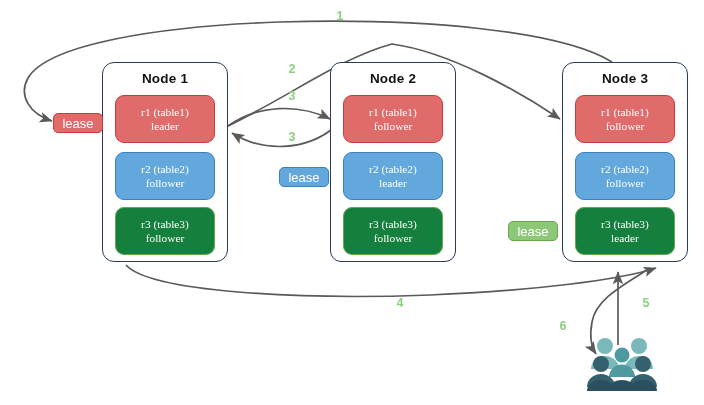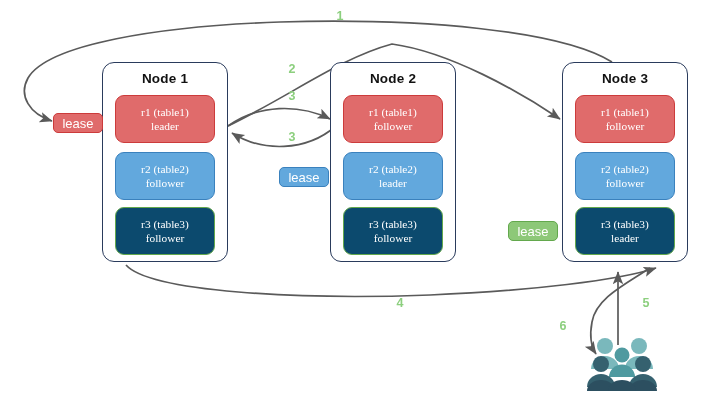--- a/index.html
+++ b/index.html
@@ -36,21 +36,21 @@
     align-items:center;justify-content:center;
     color:#ffffff;
     font-size:11.4px;
     line-height:14px;
     text-align:center;
     border-width:1.4px;border-style:solid;
   }
   .replica span{display:block;font-family:Liberation Serif, serif;}
   .rep-r1{background:#e06b6b;border-color:#cc3b3b;}
   .rep-r2{background:#62a8dd;border-color:#3a81bd;}
-  .rep-r3{background:#0c4a6e;border-color:#63a84d;}
+  .rep-r3{background:#15803d;border-color:#63a84d;}
 
   .slot1{top:32px;}
   .slot2{top:89px;}
   .slot3{top:144px;}
 
   
   .lease{
     position:absolute;
     display:flex;align-items:center;justify-content:center;
     height:20px;

